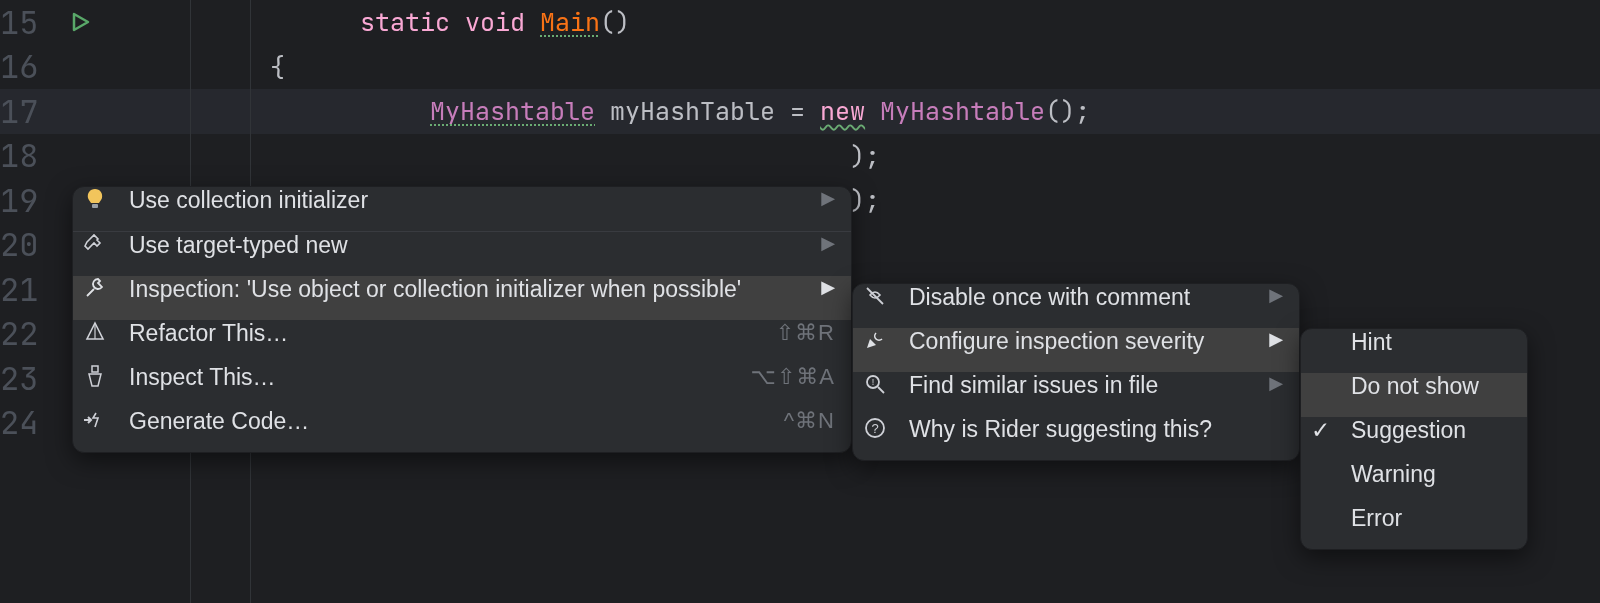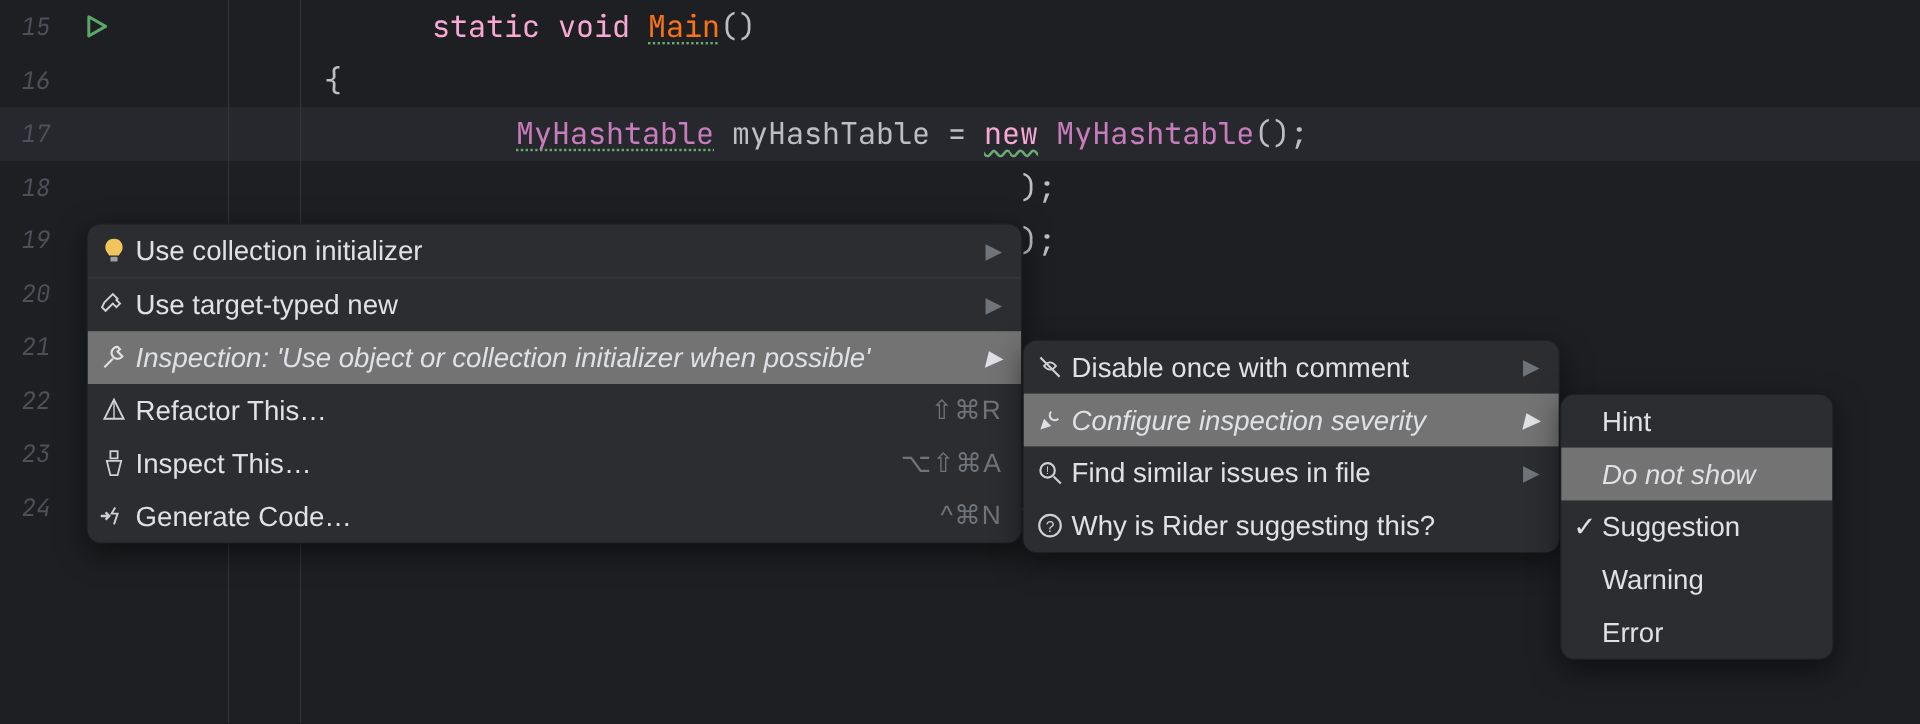--- a/index.html
+++ b/index.html
@@ -13,22 +13,22 @@
     position: relative;
   }
   .editor {
     position: absolute; left: 0; top: 0; width: 1600px; height: 603px;
   }
   .line {
     display: flex; align-items: center; height: 44.5px; white-space: pre;
   }
   .line.hl { background: #26282e; }
   .gutter {
-    width: 70px; text-align: center; color: #4b5059; padding-right: 10px;
-    flex-shrink: 0; font-size: 20px; font-style: italic;
+    width: 70px; text-align: left; color: #4b5059; padding-right: 10px;
+    flex-shrink: 0; font-size: 32px;
   }
   .run { width: 40px; flex-shrink:0; display:flex; align-items:center; justify-content:flex-start; }
   .vline {
     position:absolute; top:0; bottom:0; width:1px; background:#313438;
   }
   .code { padding-left: 0; }
   .kw { color:#f9a8d4; }
   .type { color:#c77dbb; }
   .method { color:#f97316; }
   .ident { color:#bcbec4; }
@@ -38,24 +38,24 @@
   .und-wave { text-decoration: underline wavy #6aab73 1.5px; text-underline-offset:4px; }
 
   
   .popup {
     position:absolute; background:#2b2d30; border:1px solid #1e1f22;
     border-radius:12px; box-shadow: 0 8px 24px rgba(0,0,0,.5);
     color:#dfe1e5; font-family: -apple-system, "Segoe UI", Arial, sans-serif;
     font-size: 23px; overflow:hidden;
   }
   .popup .row {
-    display:flex; align-items:center; height:44px; padding: 0 16px 0 10px;
-    gap: 6px; cursor:default;
-  }
-  .popup .row.sel { background:#737373;font-style:italic; }
+    display:flex; align-items:flex-start; height:44px; padding: 0 16px 0 10px;
+    gap: 22px; cursor:default;
+  }
+  .popup .row.sel { background:#404040; }
   .popup .row .ico { width:24px; height:24px; flex-shrink:0; display:flex; align-items:center; justify-content:center; color:#ced0d6; }
   .popup .row .lbl { flex: 1 1 auto; }
   .popup .row .short { color:#6f737a; font-size:22px; letter-spacing:1px; }
   .popup .row .arrow { color:#6f737a; font-size:18px; margin-left:8px; }
   .sep { height:1px; background:#393b40; margin:0; }
   .check { width:18px; text-align:center; color:#dfe1e5; }
   svg { display:block; }
 </style>
 </head>
 <body>

